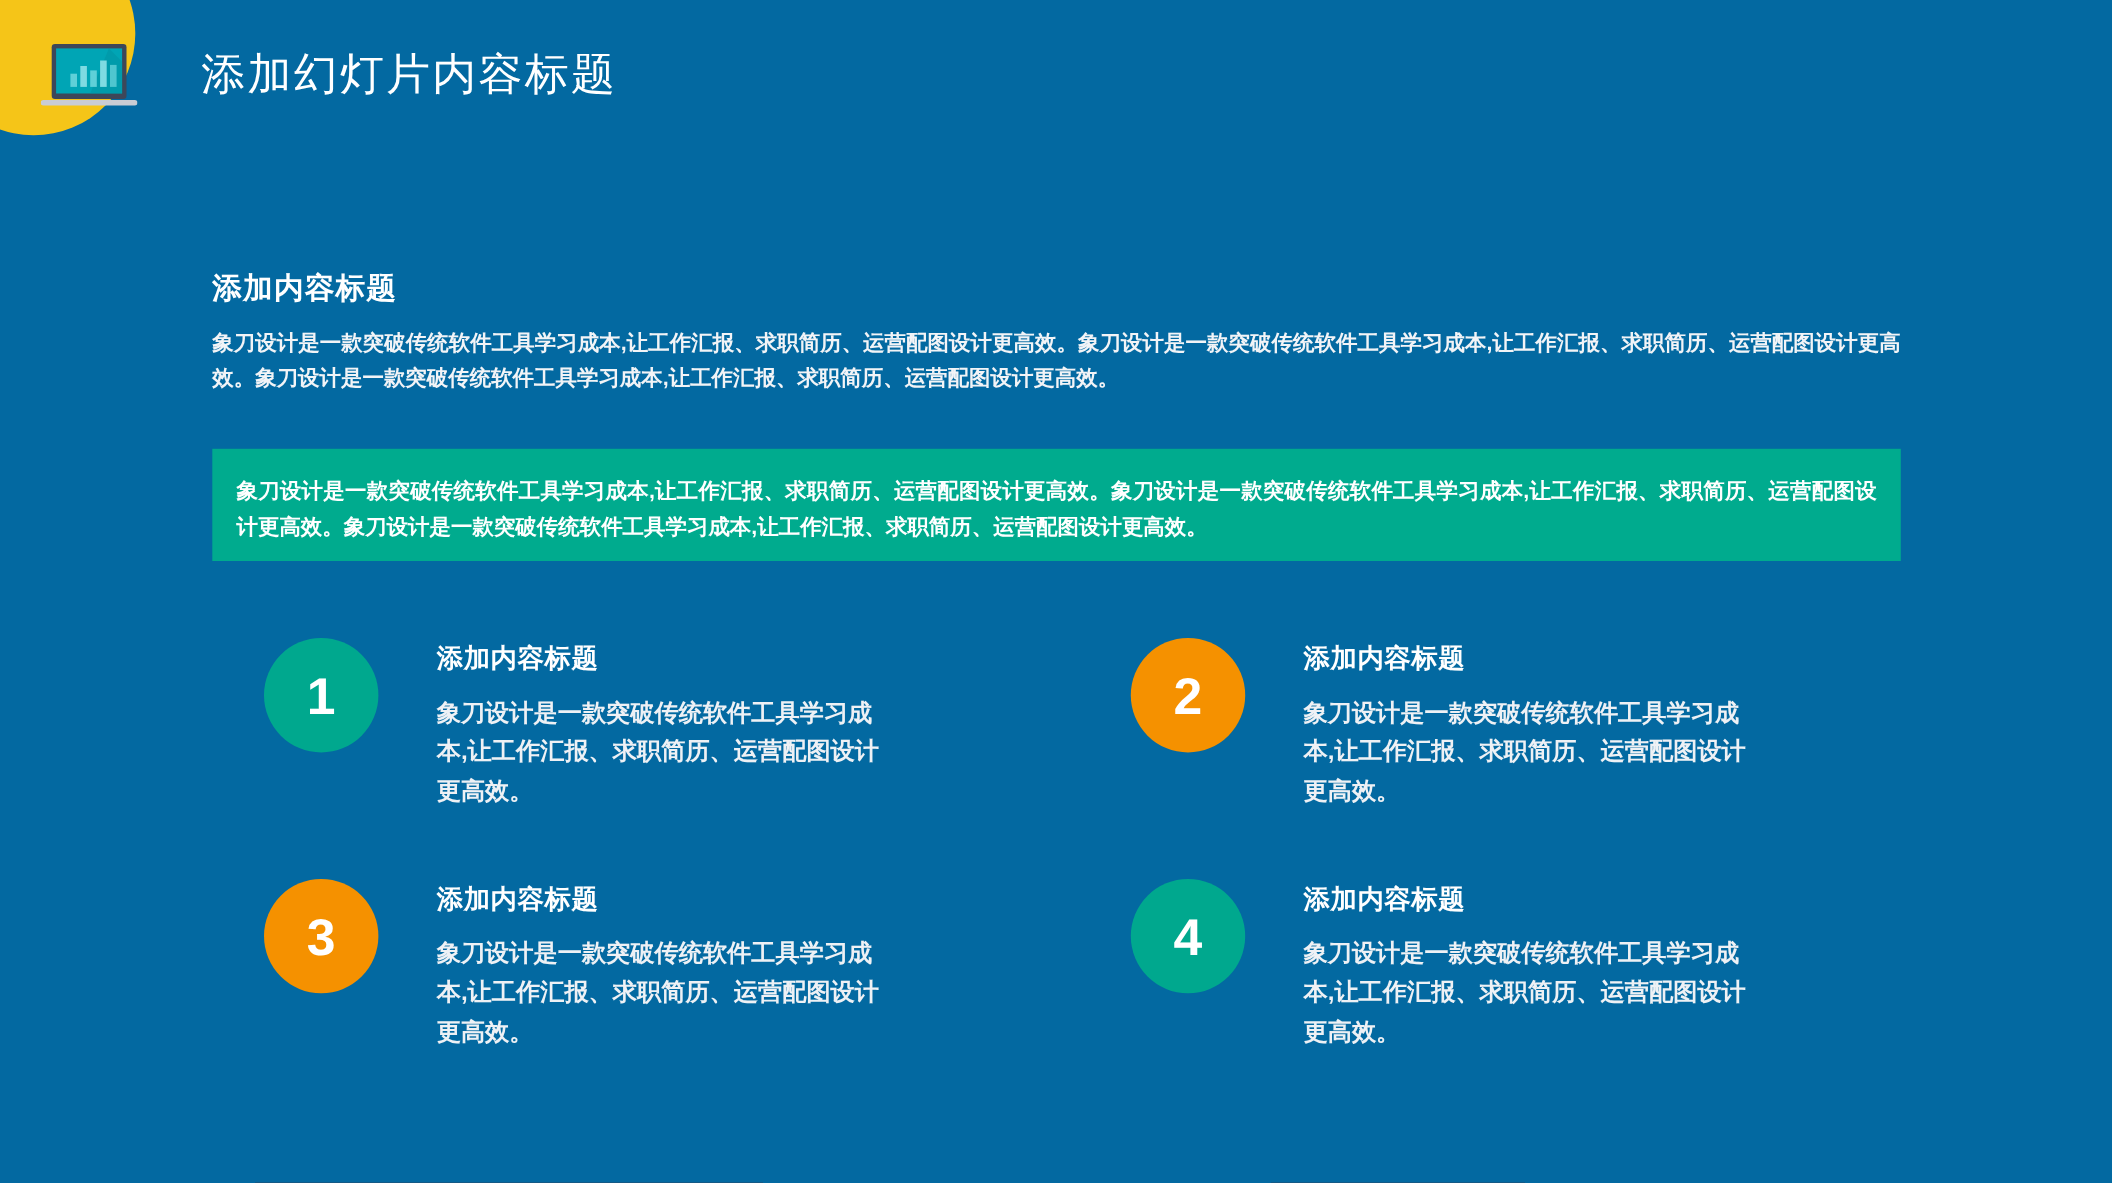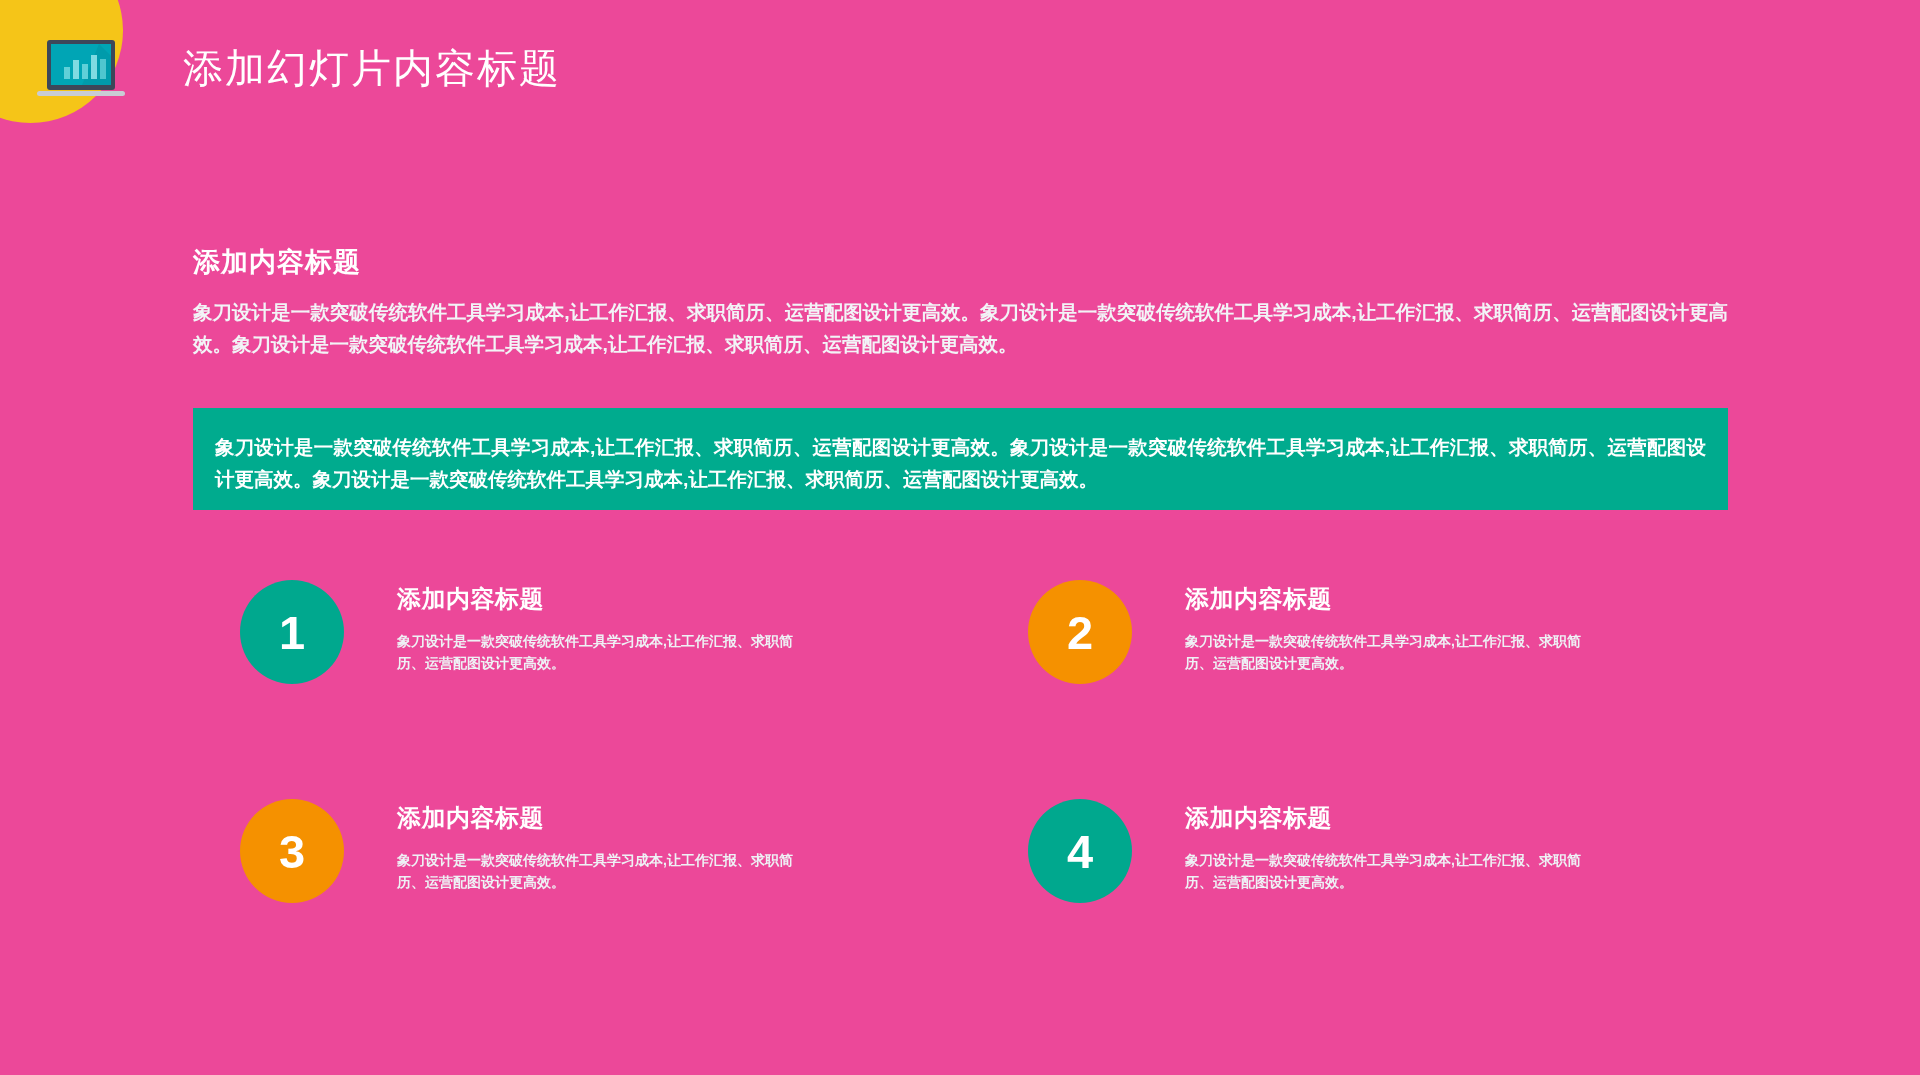--- a/index.html
+++ b/index.html
@@ -14,21 +14,21 @@
     overflow: hidden;
     font-family: "Liberation Sans", "DejaVu Sans", sans-serif;
     position: relative;
     color: #ffffff;
   }
 
   
   .slide {
     position: absolute;
     inset: 0;
-    background: #ec4899;
+    background: #0369a1;
     overflow: hidden;
     padding-left: 16px;
   }
 
   
   .yellow-blob {
     position: absolute;
     left: -62px;
     top: -62px;
     width: 185px;
@@ -163,21 +163,21 @@
   .item-title {
     font-size: 24px;
     font-weight: bold;
     color: #ffffff;
     margin: 0 0 16px 0;
     letter-spacing: 0.5px;
     line-height: 1.2;
   }
 
   .item-desc {
-    font-size: 14px;
+    font-size: 22px;
     font-weight: bold;
     line-height: 1.62;
     color: #eef1f5;
     margin: 0;
     width: 420px;
   }
 </style>
 </head>
 <body>
 

